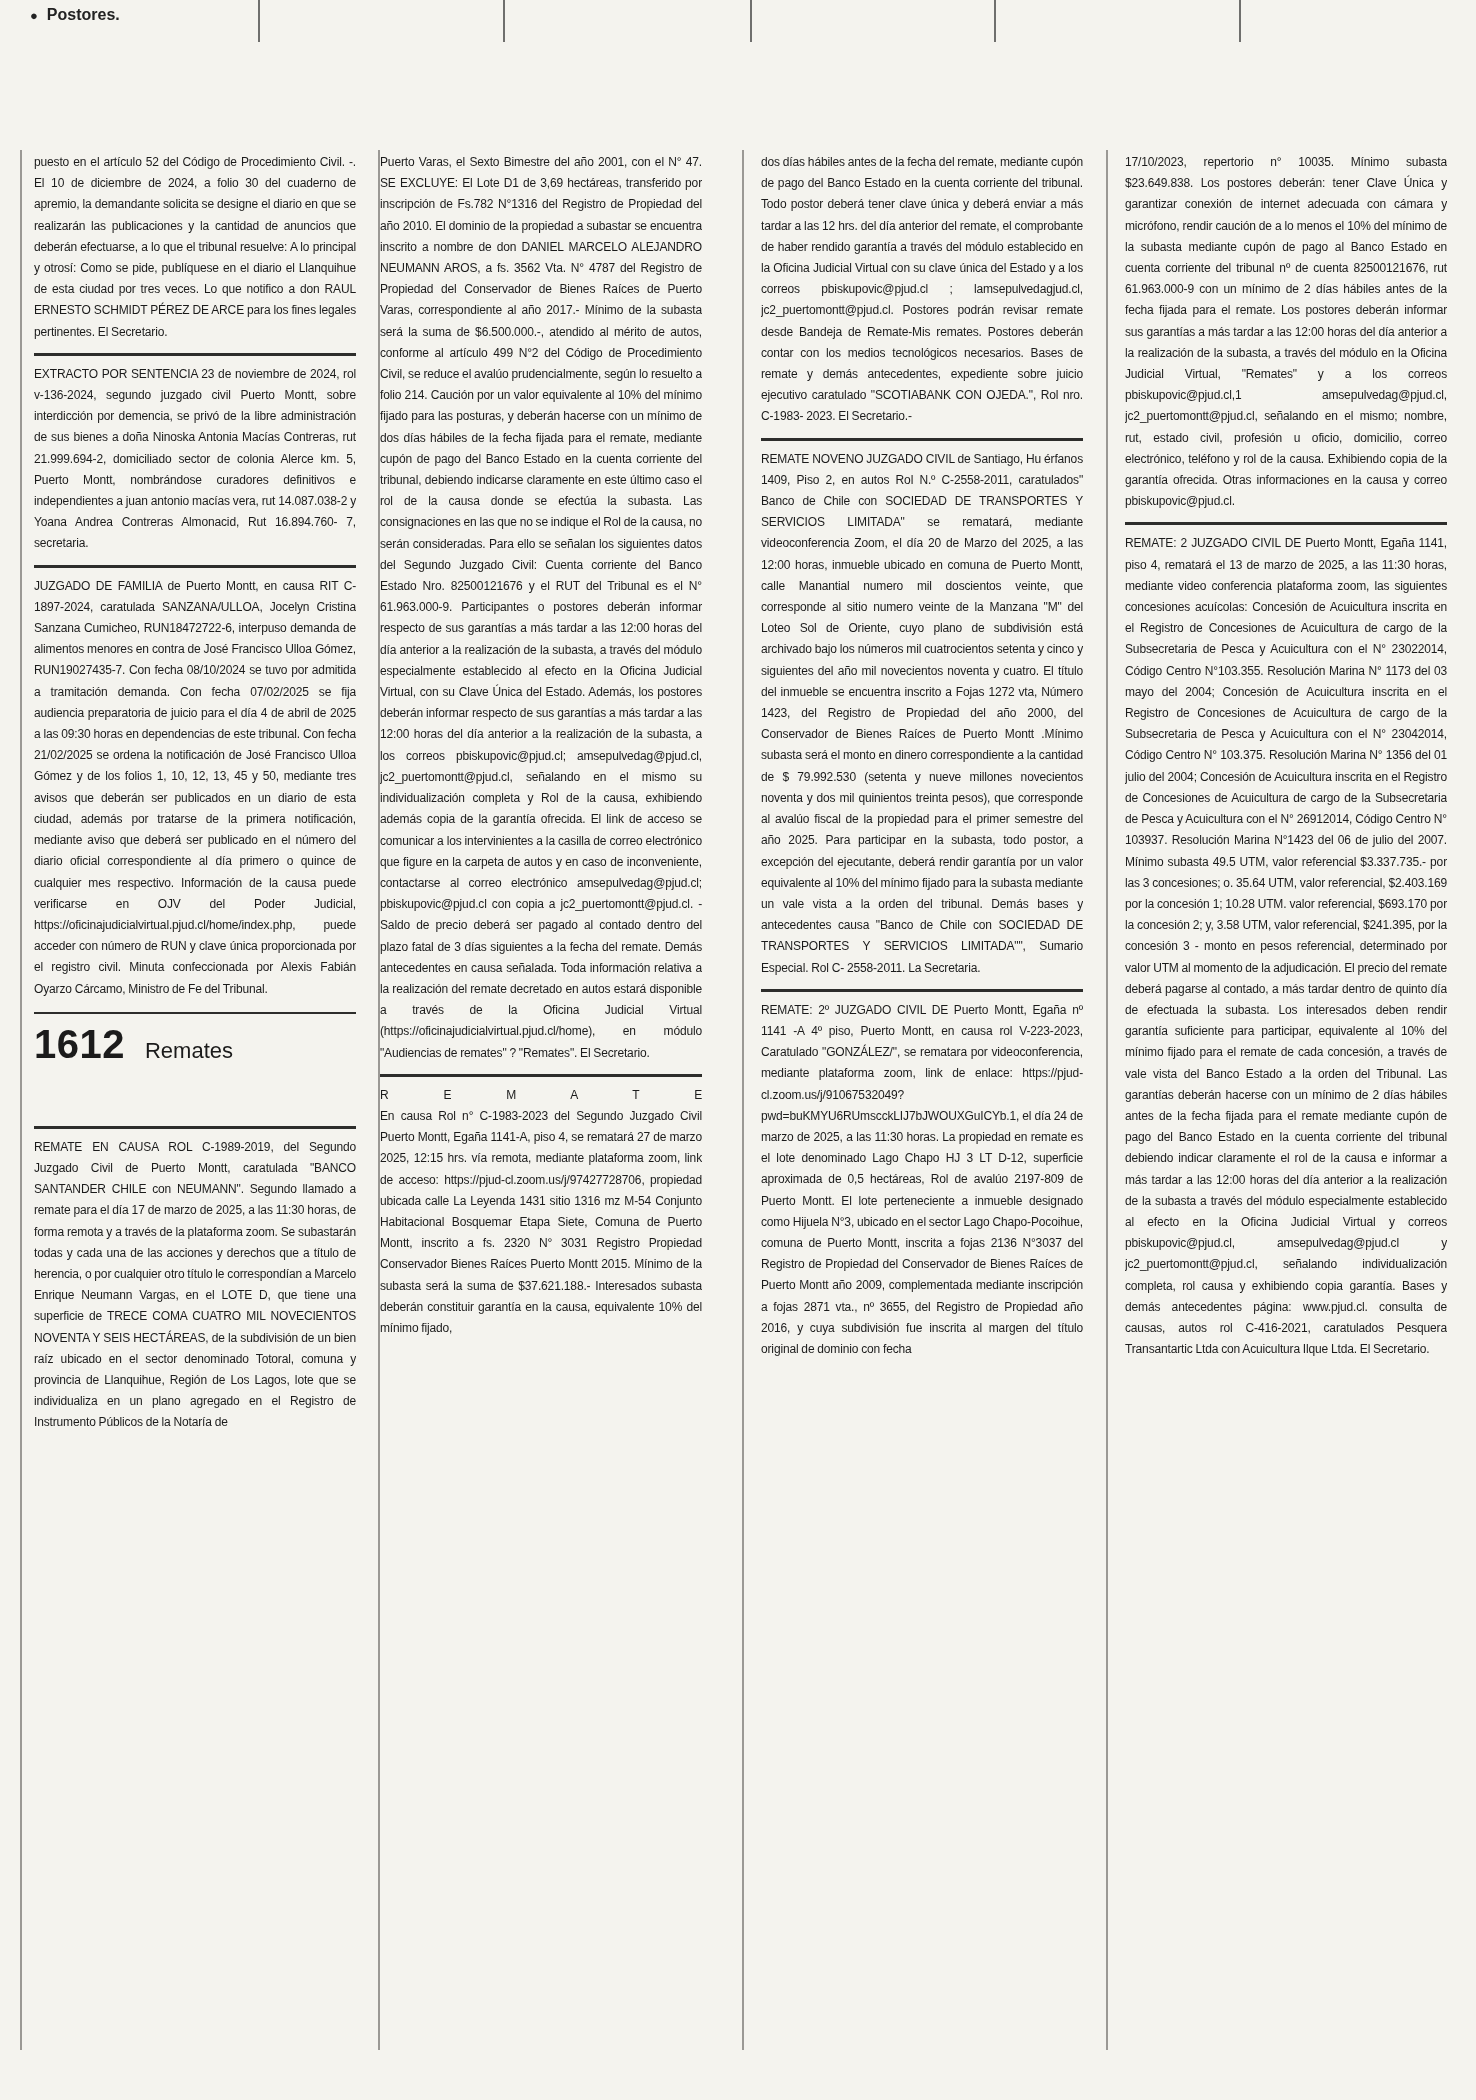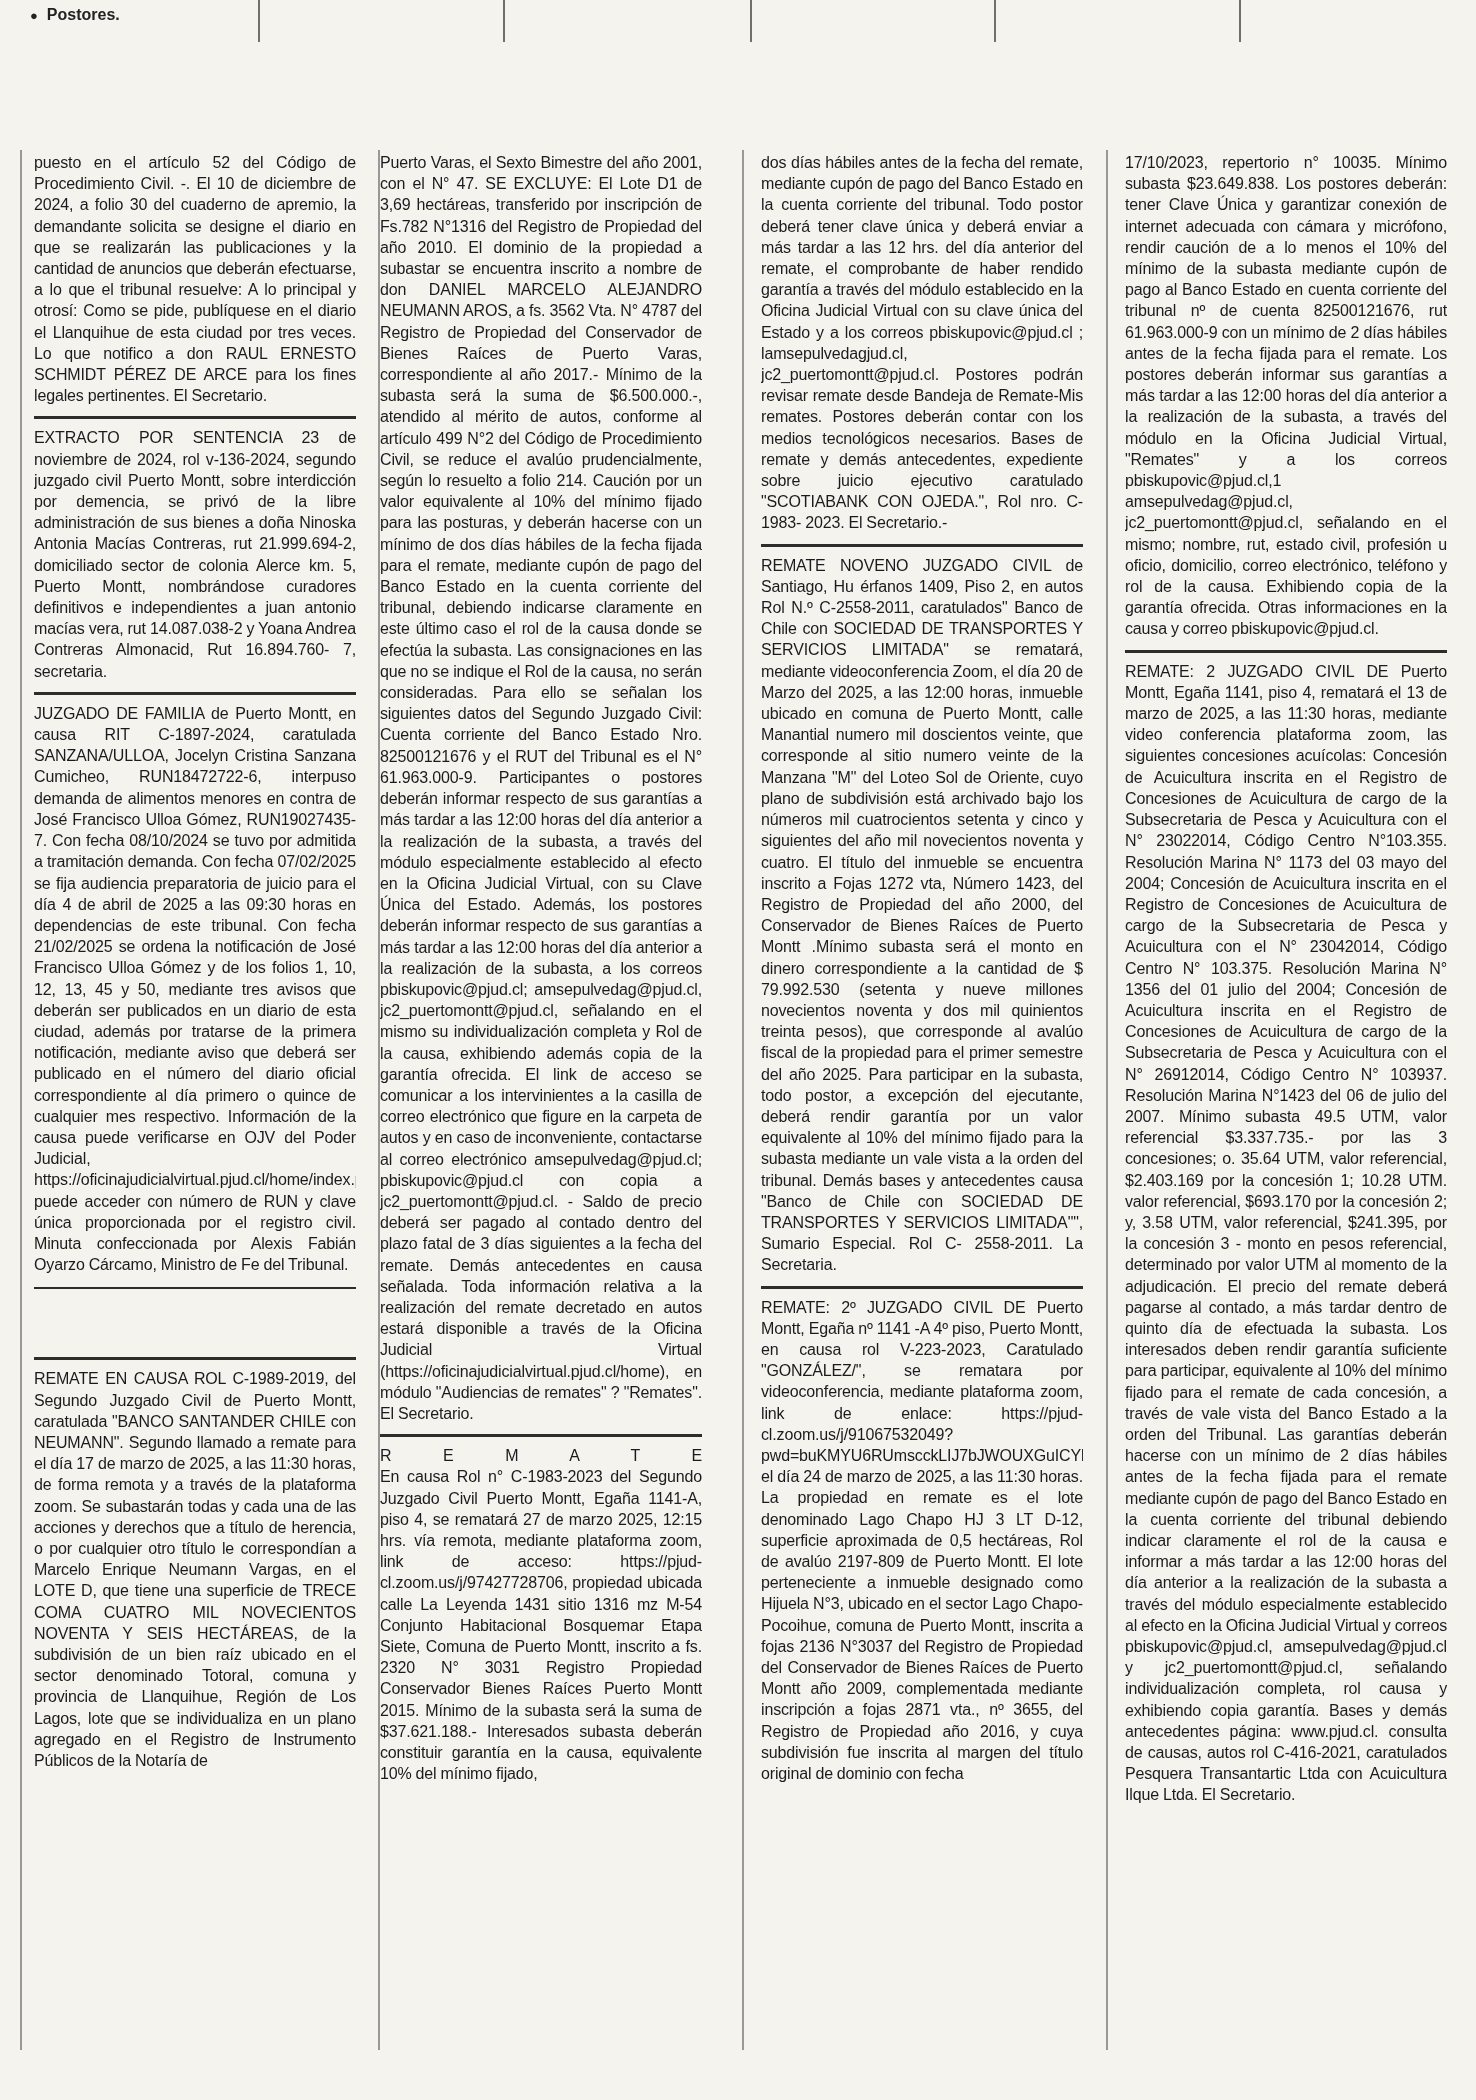--- a/index.html
+++ b/index.html
@@ -26,21 +26,21 @@
   
   .vrule {
     position:absolute; top:150px; width:2px; height:1900px; background:#9a9894;
   }
   
   .col {
     position:absolute; top:152px; width:322px; height:1900px; overflow:hidden;
   }
   .col p {
     margin:0; text-align:justify;
-    font-size:16px; line-height:21.2px; letter-spacing:-0.15px;
+    font-size:12px; line-height:21.2px; letter-spacing:-0.15px;
     word-spacing:-0.3px;
   }
   .lead { font-weight:normal; }
   .rule {
     border:0; border-top:3px solid #2d2d2b;
     margin:10px 0 8px 0;
   }
   .rule-thin {
     border:0; border-top:2px solid #2d2d2b;
     margin:12px 0 6px 0;
@@ -83,20 +83,24 @@
   <div class="col" style="left:34px">
     <p>puesto en el artículo 52 del Código de Procedimiento Civil. -. El 10 de diciembre de 2024, a folio 30 del cuaderno de apremio, la demandante solicita se designe el diario en que se realizarán las publicaciones y la cantidad de anuncios que deberán efectuarse, a lo que el tribunal resuelve: A lo principal y otrosí: Como se pide, publíquese en el diario el Llanquihue de esta ciudad por tres veces. Lo que notifico a don RAUL ERNESTO SCHMIDT PÉREZ DE ARCE para los fines legales pertinentes. El Secretario.</p>
 
     <hr class="rule">
     <p><span class="lead">EXTRACTO POR SENTENCIA</span> <span>23 de noviembre de 2024, rol v-136-2024, segundo juzgado civil Puerto Montt, sobre interdicción por demencia, se privó de la libre administración de sus bienes a doña Ninoska Antonia Macías Contreras, rut 21.999.694-2, domiciliado sector de colonia Alerce km. 5, Puerto Montt, nombrándose curadores definitivos e independientes a juan antonio macías vera, rut 14.087.038-2 y Yoana Andrea Contreras Almonacid, Rut 16.894.760- 7, secretaria.</span></p>
 
     <hr class="rule">
     <p><span class="lead">JUZGADO DE FAMILIA</span> <span>de Puerto Montt, en causa RIT C-1897-2024, caratulada SANZANA/ULLOA, Jocelyn Cristina Sanzana Cumicheo, RUN18472722-6, interpuso demanda de alimentos menores en contra de José Francisco Ulloa Gómez, RUN19027435-7. Con fecha 08/10/2024 se tuvo por admitida a tramitación demanda. Con fecha 07/02/2025 se fija audiencia preparatoria de juicio para el día 4 de abril de 2025 a las 09:30 horas en dependencias de este tribunal. Con fecha 21/02/2025 se ordena la notificación de José Francisco Ulloa Gómez y de los folios 1, 10, 12, 13, 45 y 50, mediante tres avisos que deberán ser publicados en un diario de esta ciudad, además por tratarse de la primera notificación, mediante aviso que deberá ser publicado en el número del diario oficial correspondiente al día primero o quince de cualquier mes respectivo. Información de la causa puede verificarse en OJV del Poder Judicial, https://oficinajudicialvirtual.pjud.cl/home/index.php, puede acceder con número de RUN y clave única proporcionada por el registro civil. Minuta confeccionada por Alexis Fabián Oyarzo Cárcamo, Ministro de Fe del Tribunal.</span></p>
 
     <hr class="rule-thin">
+    <div class="section-head">
+      <span class="section-number">1612</span>
+      <span class="section-label">Remates</span>
+    </div>
     <div class="section-gap"></div>
 
     <hr class="rule">
     <p><span class="lead">REMATE EN CAUSA ROL C-1989-2019,</span> <span>del Segundo Juzgado Civil de Puerto Montt, caratulada "BANCO SANTANDER CHILE con NEUMANN". Segundo llamado a remate para el día 17 de marzo de 2025, a las 11:30 horas, de forma remota y a través de la plataforma zoom. Se subastarán todas y cada una de las acciones y derechos que a título de herencia, o por cualquier otro título le correspondían a Marcelo Enrique Neumann Vargas, en el LOTE D, que tiene una superficie de TRECE COMA CUATRO MIL NOVECIENTOS NOVENTA Y SEIS HECTÁREAS, de la subdivisión de un bien raíz ubicado en el sector denominado Totoral, comuna y provincia de Llanquihue, Región de Los Lagos, lote que se individualiza en un plano agregado en el Registro de Instrumento Públicos de la Notaría de</span></p>
   </div>
 
   <div class="col" style="left:380px">
     <p>Puerto Varas, el Sexto Bimestre del año 2001, con el N° 47. SE EXCLUYE: El Lote D1 de 3,69 hectáreas, transferido por inscripción de Fs.782 N°1316 del Registro de Propiedad del año 2010. El dominio de la propiedad a subastar se encuentra inscrito a nombre de don DANIEL MARCELO ALEJANDRO NEUMANN AROS, a fs. 3562 Vta. N° 4787 del Registro de Propiedad del Conservador de Bienes Raíces de Puerto Varas, correspondiente al año 2017.- Mínimo de la subasta será la suma de $6.500.000.-, atendido al mérito de autos, conforme al artículo 499 N°2 del Código de Procedimiento Civil, se reduce el avalúo prudencialmente, según lo resuelto a folio 214. Caución por un valor equivalente al 10% del mínimo fijado para las posturas, y deberán hacerse con un mínimo de dos días hábiles de la fecha fijada para el remate, mediante cupón de pago del Banco Estado en la cuenta corriente del tribunal, debiendo indicarse claramente en este último caso el rol de la causa donde se efectúa la subasta. Las consignaciones en las que no se indique el Rol de la causa, no serán consideradas. Para ello se señalan los siguientes datos del Segundo Juzgado Civil: Cuenta corriente del Banco Estado Nro. 82500121676 y el RUT del Tribunal es el N° 61.963.000-9. Participantes o postores deberán informar respecto de sus garantías a más tardar a las 12:00 horas del día anterior a la realización de la subasta, a través del módulo especialmente establecido al efecto en la Oficina Judicial Virtual, con su Clave Única del Estado. Además, los postores deberán informar respecto de sus garantías a más tardar a las 12:00 horas del día anterior a la realización de la subasta, a los correos pbiskupovic@pjud.cl; amsepulvedag@pjud.cl, jc2_puertomontt@pjud.cl, señalando en el mismo su individualización completa y Rol de la causa, exhibiendo además copia de la garantía ofrecida. El link de acceso se comunicar a los intervinientes a la casilla de correo electrónico que figure en la carpeta de autos y en caso de inconveniente, contactarse al correo electrónico amsepulvedag@pjud.cl; pbiskupovic@pjud.cl con copia a jc2_puertomontt@pjud.cl. - Saldo de precio deberá ser pagado al contado dentro del plazo fatal de 3 días siguientes a la fecha del remate. Demás antecedentes en causa señalada. Toda información relativa a la realización del remate decretado en autos estará disponible a través de la Oficina Judicial Virtual (https://oficinajudicialvirtual.pjud.cl/home), en módulo "Audiencias de remates" ? "Remates". El Secretario.</p>
 
     <hr class="rule">

